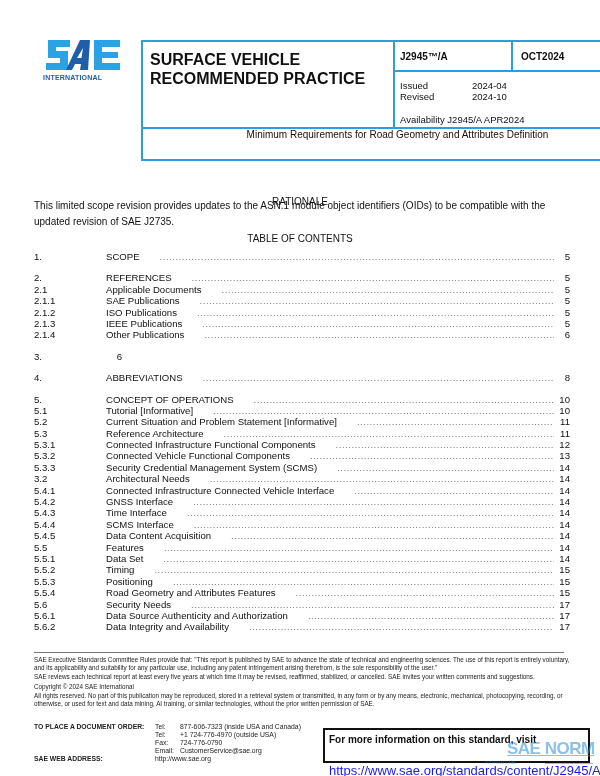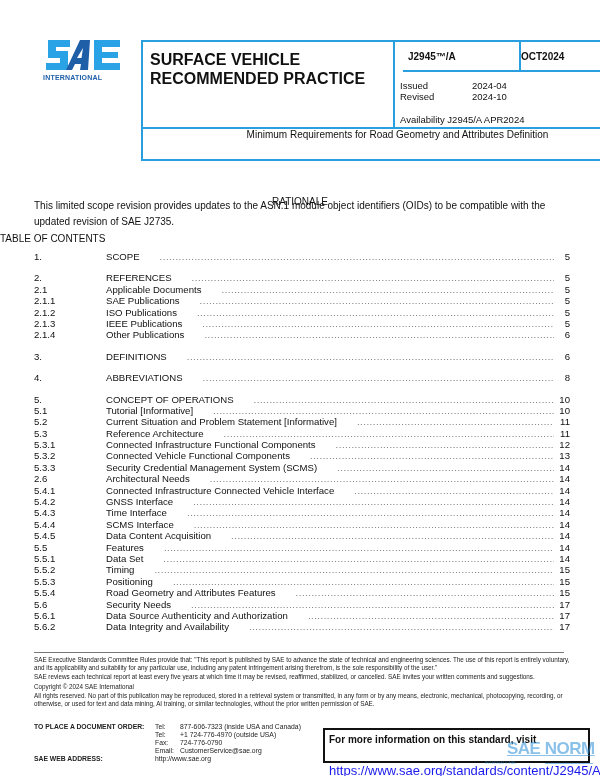--- a/index.html
+++ b/index.html
@@ -7,31 +7,31 @@
     body { font-family: "Liberation Sans", sans-serif; color: #111; position: relative; }
 
     .logo { position: absolute; left: 34px; top: 40px; width: 100px; height: 52px; }
     .logo-mark { position: absolute; left: 10px; top: 0; width: 80px; height: 30px; }
     .logo-text { position: absolute; left: 9px; top: 34px; font-size: 7px; font-weight: bold; color: #1f5fa8; letter-spacing: 0.2px; }
 
     .hdr { position: absolute; left: 141px; top: 40px; width: 513px; height: 121px; border: 2px solid #2a9fe0; text-decoration: underline; }
     .hdr-left { position: absolute; left: 0; top: 0; width: 252px; height: 87px; border-right: 2px solid #2a9fe0; border-bottom: 2px solid #2a9fe0; padding: 8px 0 0 7px; }
     .hdr-title { font-size: 16px; font-weight: bold; line-height: 19px; color: #111; }
     .hdr-right { position: absolute; left: 252px; top: 0; right: 0; height: 87px; border-bottom: 2px solid #2a9fe0; }
-    .hdr-docnum { position: absolute; left: 0; top: 0; width: 118px; height: 30px; border-right: 2px solid #2a9fe0; border-bottom: 2px solid #2a9fe0; padding: 9px 0 0 5px; font-size: 10px; font-weight: bold; margin-left: 8px; }
+    .hdr-docnum { position: absolute; left: 0; top: 0; width: 118px; height: 30px; border-right: 2px solid #2a9fe0; border-bottom: 2px solid #2a9fe0; padding: 9px 0 0 5px; font-size: 10px; font-weight: bold; }
     .hdr-date { position: absolute; left: 118px; top: 0; right: 0; height: 30px; border-bottom: 2px solid #2a9fe0; padding: 9px 0 0 8px; font-size: 10px; font-weight: bold; }
     .hdr-meta { position: absolute; left: 0; top: 30px; right: 0; bottom: 0; padding: 8px 0 0 5px; font-size: 9.5px; line-height: 11px; }
     .hdr-meta .row { display: flex; }
     .hdr-meta .lbl { width: 72px; }
     .hdr-super { margin-top: 12px; }
     .hdr-sub { position: absolute; left: 0; right: 0; top: 87px; bottom: 0; text-align: center; font-size: 10px; }
 
     .rationale-h { position: absolute; left: 0; right: 0; top: 196px; text-align: center; font-size: 10px; }
     .rationale-p { position: absolute; left: 34px; width: 540px; top: 198px; font-size: 10px; line-height: 16px; }
-    .toc-h { position: absolute; left: 0; right: 0; top: 233px; text-align: left; font-size: 10px; }
+    .toc-h { position: absolute; left: 0; right: 0; top: 233px; text-align: center; font-size: 10px; }
 
     .toc { position: absolute; left: 34px; width: 536px; top: 251px; font-size: 9.6px; }
     .toc-row { position: relative; height: 11.4px; line-height: 11.4px; display: flex; }
     .toc-row.gap { margin-top: 10px; }
     .toc-num { width: 72px; flex: none; }
     .toc-title { flex: 1; display: flex; overflow: hidden; white-space: nowrap; gap: 20px; }
     .toc-title .t { flex: none; }
     .toc-title .dots { flex: 1; overflow: hidden; color: #777; letter-spacing: 0.5px; }
     .toc-title .dots::after { content: "................................................................................................................................................................................................................"; }
     .toc-page { width: 16px; text-align: right; flex: none; }
@@ -148,24 +148,20 @@
     <div class="toc-row">
       <span class="toc-num">2.1.4</span>
       <span class="toc-title">
         <span class="t">Other Publications</span>
         <span class="dots"></span>
       </span>
       <span class="toc-page">6</span>
     </div>
     <div class="toc-row gap">
       <span class="toc-num">3.</span>
-      <span class="toc-title">
-        <span class="t">DEFINITIONS</span>
-        <span class="dots"></span>
-      </span>
       <span class="toc-page">6</span>
     </div>
     <div class="toc-row gap">
       <span class="toc-num">4.</span>
       <span class="toc-title">
         <span class="t">ABBREVIATIONS</span>
         <span class="dots"></span>
       </span>
       <span class="toc-page">8</span>
     </div>
@@ -219,21 +215,21 @@
     </div>
     <div class="toc-row">
       <span class="toc-num">5.3.3</span>
       <span class="toc-title">
         <span class="t">Security Credential Management System (SCMS)</span>
         <span class="dots"></span>
       </span>
       <span class="toc-page">14</span>
     </div>
     <div class="toc-row">
-      <span class="toc-num">2.6</span>
+      <span class="toc-num">3.2</span>
       <span class="toc-title">
         <span class="t">Architectural Needs</span>
         <span class="dots"></span>
       </span>
       <span class="toc-page">14</span>
     </div>
     <div class="toc-row">
       <span class="toc-num">5.4.1</span>
       <span class="toc-title">
         <span class="t">Connected Infrastructure Connected Vehicle Interface</span>

